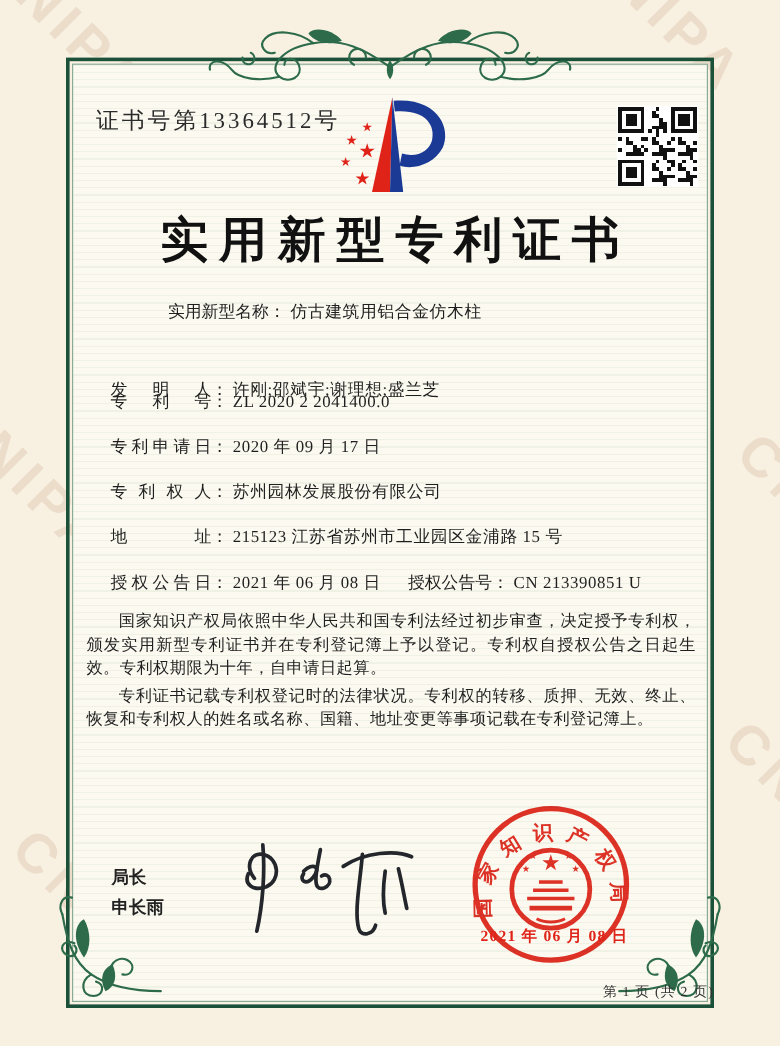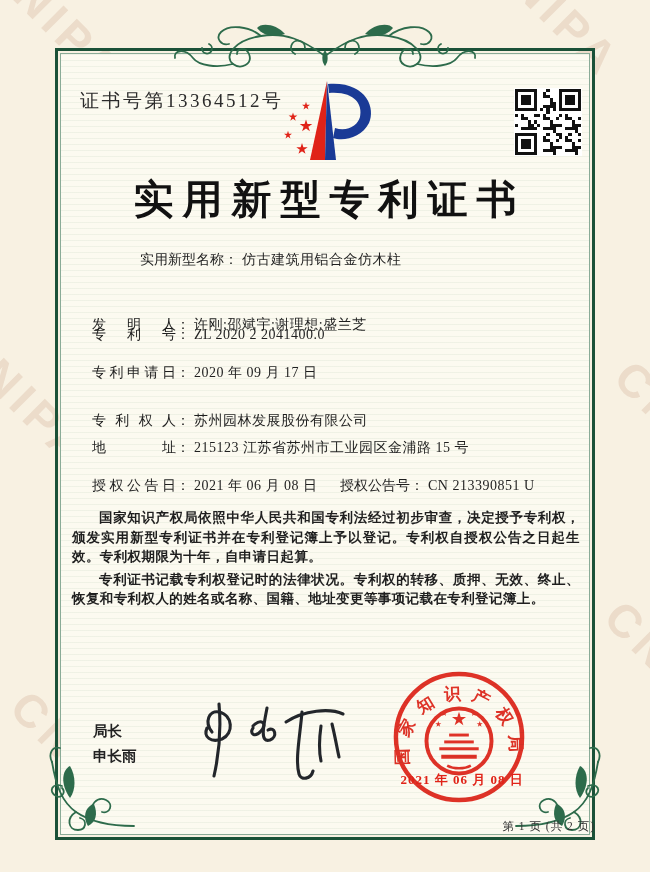--- a/index.html
+++ b/index.html
@@ -23,21 +23,21 @@
   .title{position:absolute;left:0;top:172px;width:650px;text-align:center;
          font-size:40px;font-weight:700;letter-spacing:9px;padding-left:9px;box-sizing:border-box;color:#111;}
   .frow{position:absolute;left:92px;width:490px;height:20px;font-size:14px;white-space:nowrap;}
   .flabel{display:inline-block;width:84px;text-align:justify;text-align-last:justify;
           -moz-text-align-last:justify;vertical-align:top;}
   .fcolon{display:inline-block;}
   .fvalue{margin-left:4px;letter-spacing:.5px;}
   .grant2{position:absolute;left:248px;top:0;white-space:nowrap;}
   .paras{position:absolute;left:72px;top:508px;width:508px;font-size:13.5px;
          line-height:19.5px;text-align:justify;letter-spacing:.4px;}
-  .paras p{margin:0 0 3px 0;text-indent:2em;font-weight:bold;}
+  .paras p{margin:0 0 3px 0;text-indent:2em;}
   .signer{position:absolute;left:93px;font-size:14.5px;font-weight:700;
           font-family:"Liberation Sans","DejaVu Sans",sans-serif;color:#222;}
   .seal-date{position:absolute;left:382px;top:771px;width:160px;text-align:center;
              font-size:13px;font-weight:700;color:#e02318;letter-spacing:1px;z-index:6;}
   .footer{position:absolute;left:55px;top:819px;width:540px;text-align:right;
           font-size:11.5px;color:#333;letter-spacing:1px;}
   svg{display:block;}
   .seal-wrap{position:absolute;left:390px;top:668px;width:138px;height:138px;
              opacity:.93;mix-blend-mode:multiply;z-index:5;}
   .sig-wrap{position:absolute;left:190px;top:698px;width:160px;height:84px;z-index:4;}
@@ -231,21 +231,21 @@
 </div>
 <div class="frow" style="top:289px;margin-top:27px;">
   <span class="flabel">发明人</span><span class="fcolon">：</span><span class="fvalue">许刚;邵斌宇;谢理想;盛兰芝</span>
 </div>
 <div class="frow" style="top:326px;">
   <span class="flabel">专利号</span><span class="fcolon">：</span><span class="fvalue">ZL 2020 2 2041400.0</span>
 </div>
 <div class="frow" style="top:364px;">
   <span class="flabel">专利申请日</span><span class="fcolon">：</span><span class="fvalue">2020 年 09 月 17 日</span>
 </div>
-<div class="frow" style="top:412px;">
+<div class="frow" style="top:401px;">
   <span class="flabel">专利权人</span><span class="fcolon">：</span><span class="fvalue">苏州园林发展股份有限公司</span>
 </div>
 <div class="frow" style="top:439px;">
   <span class="flabel">地址</span><span class="fcolon">：</span><span class="fvalue">215123 江苏省苏州市工业园区金浦路 15 号</span>
 </div>
 <div class="frow" style="top:477px;">
   <span class="flabel">授权公告日</span><span class="fcolon">：</span><span class="fvalue">2021 年 06 月 08 日</span>
   <span class="grant2">
     <span>授权公告号</span><span>：</span><span class="fvalue">CN 213390851 U</span>
   </span>

